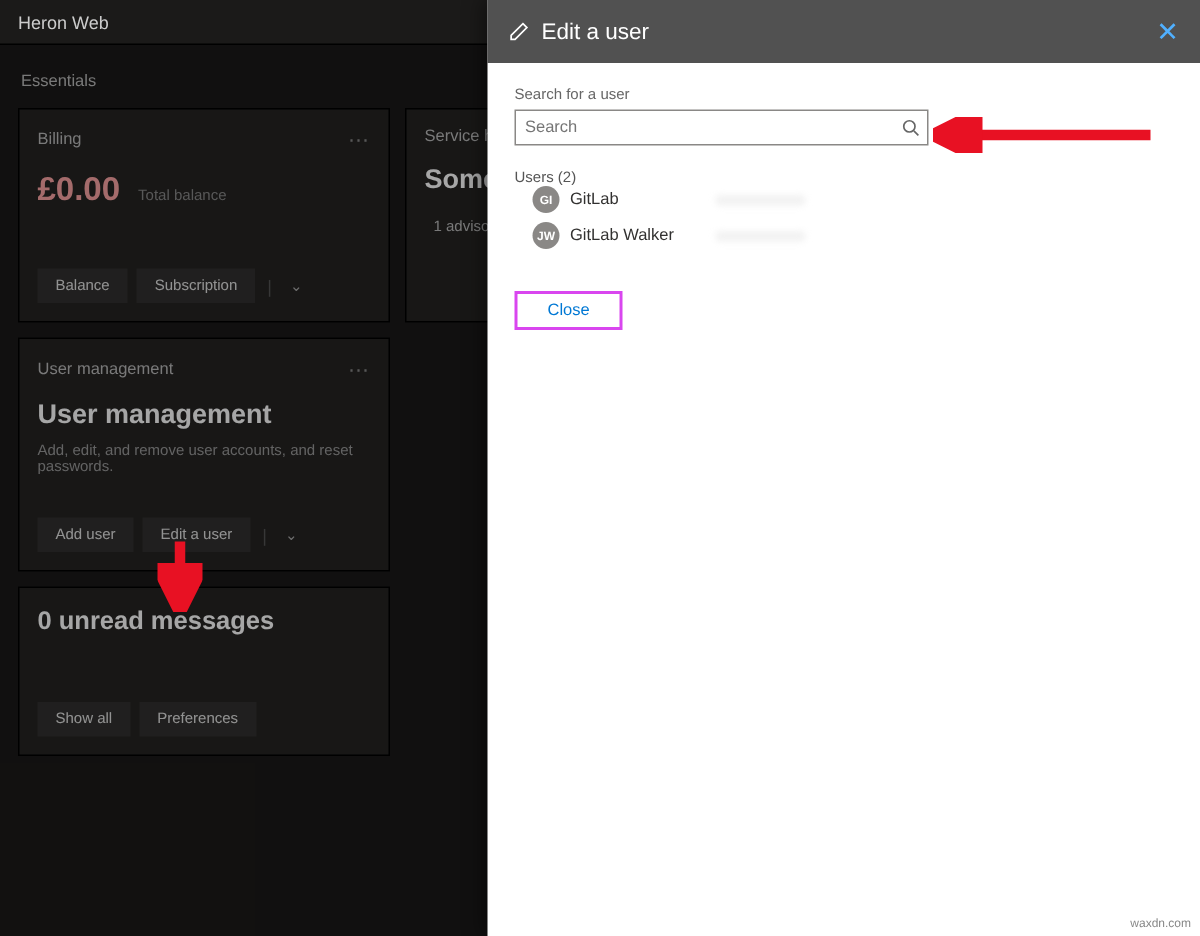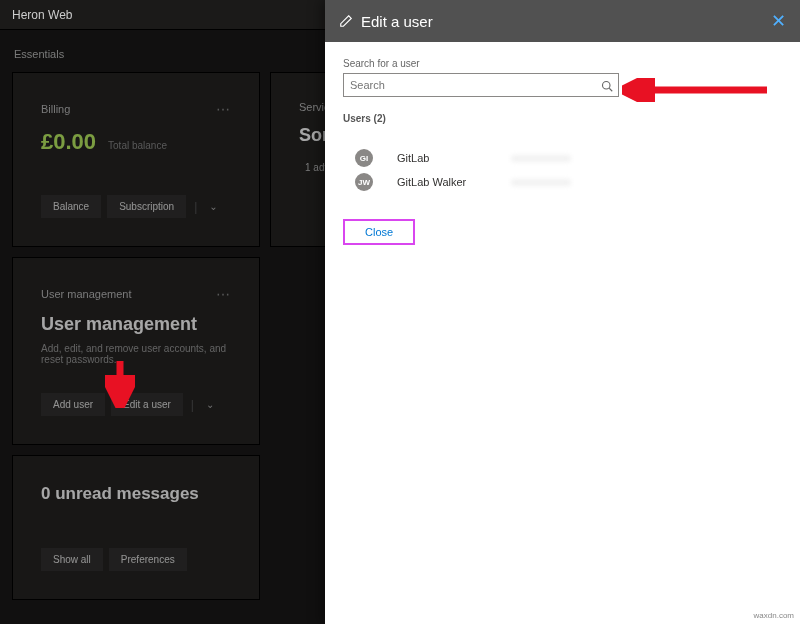--- a/index.html
+++ b/index.html
@@ -8,28 +8,28 @@
     .topbar { height: 30px; background: #1b1a19; display: flex; align-items: center; padding: 0 12px; border-bottom: 1px solid #000; }
     .topbar .brand { font-size: 12px; color: #ccc; flex: 1; }
     .topbar .searchbox { display: flex; align-items: center; gap: 6px; color: #999; font-size: 12px; min-width: 60px; }
     
     .overlay { position: absolute; left: 0; top: 30px; right: 0; bottom: 0; background: rgba(0,0,0,0.35); pointer-events: none; }
     
     .content { padding: 12px; }
     .essentials { font-size: 11px; color: #bbb; margin: 6px 2px 12px; }
     
     .cards-row { display: flex; gap: 10px; }
-    .card { background: #252423; border: 1px solid #000; padding: 28px; width: 248px; margin-bottom: 10px; position: relative; }
+    .card { background: #252423; border: 1px solid #000; padding: 12px; width: 248px; margin-bottom: 10px; position: relative; }
     .card.narrow { width: 248px; }
     .card.right { width: 60px; overflow: hidden; }
     .card-head { display: flex; justify-content: space-between; align-items: center; margin-bottom: 12px; }
     .card-head .title { font-size: 11px; color: #bbb; }
     .card-head .dots { color: #888; font-size: 14px; letter-spacing: 1px; cursor: pointer; }
     
-    .big-money { font-size: 22px; font-weight: 600; color: #bef264; }
+    .big-money { font-size: 22px; font-weight: 600; color: #fca5a5; }
     .sublabel { font-size: 10px; color: #888; margin-left: 8px; }
     .money-row { display: flex; align-items: baseline; gap: 4px; margin-bottom: 40px; }
     
     .btn-row { display: flex; gap: 6px; align-items: center; margin-top: 0; }
     .pbtn { background: #323130; color: #e1e1e1; font-size: 10px; padding: 6px 12px; border: none; cursor: pointer; }
     .divider { color: #555; font-size: 12px; margin: 0 2px; }
     .chev { color: #aaa; font-size: 10px; cursor: pointer; padding: 4px; }
     
     .card-big-title { font-size: 18px; font-weight: 600; color: #fff; margin-bottom: 8px; }
     .card-desc { font-size: 10px; color: #999; margin-bottom: 28px; }
@@ -44,22 +44,22 @@
     .panel { position: absolute; top: 0; right: 0; width: 475px; height: 624px; background: #fff; color: #323130; box-shadow: -4px 0 12px rgba(0,0,0,0.4); z-index: 10; display: flex; flex-direction: column; }
     .panel-head { height: 42px; background: #515151; color: #fff; display: flex; align-items: center; padding: 0 14px; }
     .panel-head .ptitle { font-size: 15px; flex: 1; display: flex; align-items: center; gap: 8px; }
     .panel-head .close { color: #50b0ff; font-size: 18px; cursor: pointer; font-weight: 300; }
     .panel-body { padding: 16px 18px; flex: 1; overflow: auto; }
     .plabel { font-size: 10px; color: #666; margin-bottom: 4px; }
     .psearch { position: relative; margin-bottom: 16px; }
     .psearch input { width: 276px; height: 24px; border: 1px solid #8a8886; padding: 0 24px 0 6px; font-size: 11px; color: #666; }
     .psearch .sicon { position: absolute; left: 258px; top: 5px; color: #666; }
     
-    .ulabel { font-size: 10px; color: #555; margin-bottom: 25px; font-weight: bold; }
-    .urow { display: flex; align-items: center; gap: 24px; padding-left: 12px; margin-bottom: 6px; cursor: pointer; }
+    .ulabel { font-size: 10px; color: #555; margin-bottom: 0; }
+    .urow { display: flex; align-items: center; gap: 7px; padding-left: 12px; margin-bottom: 6px; cursor: pointer; }
     .uavatar { width: 18px; height: 18px; border-radius: 50%; background: #8a8886; color: #fff; font-size: 8px; display: flex; align-items: center; justify-content: center; font-weight: 600; }
     .uname { font-size: 11px; color: #323130; width: 90px; }
     .uemail { width: 60px; height: 7px; background: #f2f2f2; border-radius: 3px; filter: blur(2px); }
     
     .close-btn { margin-top: 22px; border: 2px solid #d946ef; color: #0078d4; background: #fff; font-size: 11px; padding: 5px 20px; cursor: pointer; }
     
     .watermark { position: absolute; right: 6px; bottom: 4px; font-size: 8px; color: #888; z-index: 20; }
     
     
     .arrow { position: absolute; z-index: 15; pointer-events: none; }

